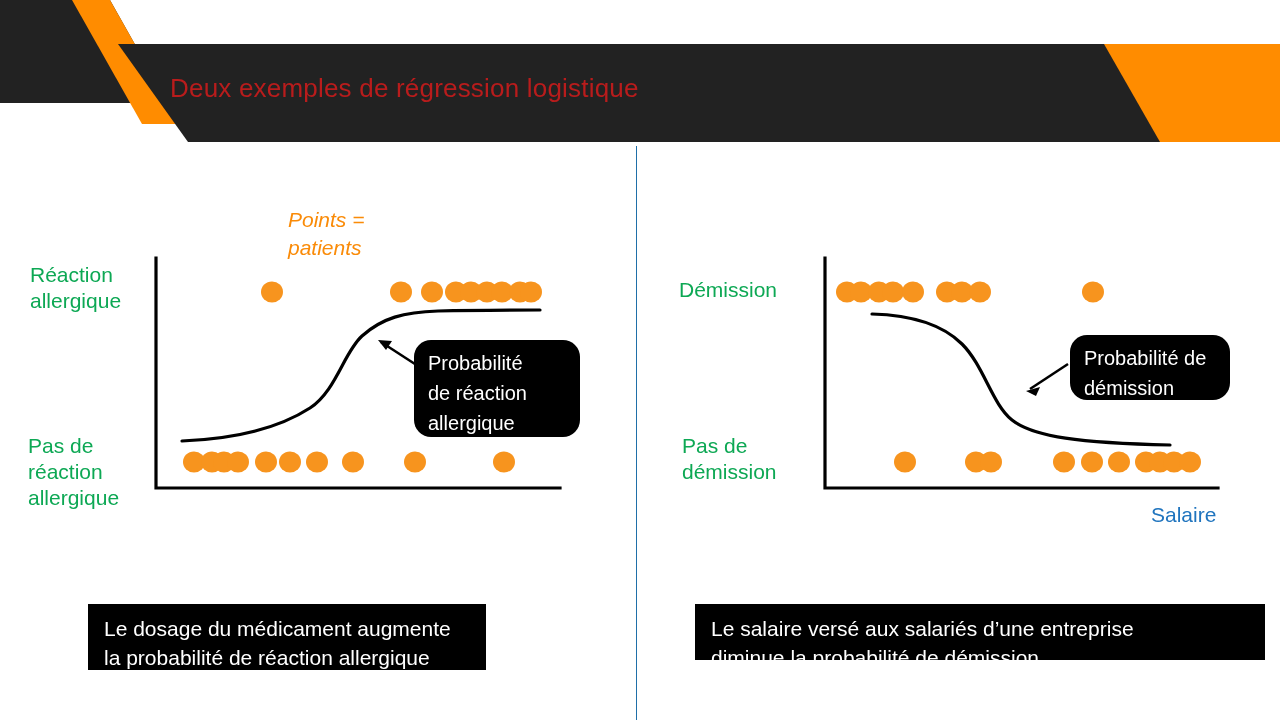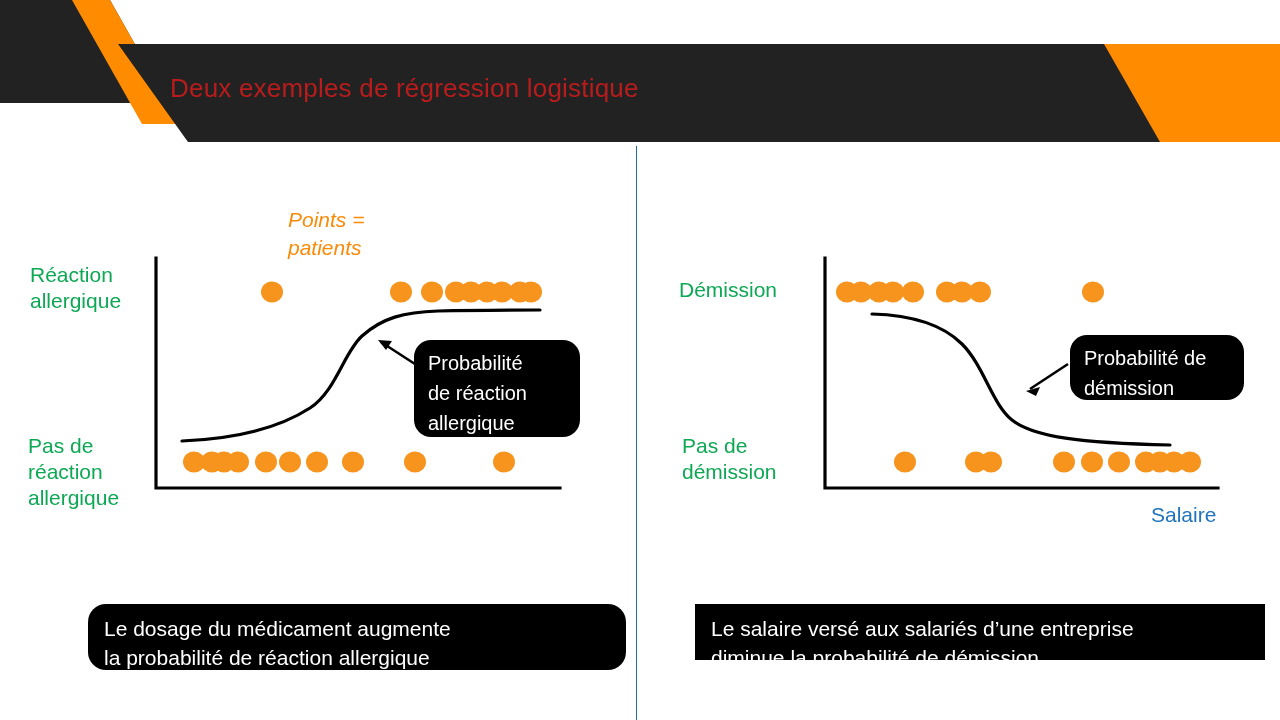--- a/index.html
+++ b/index.html
@@ -115,28 +115,28 @@
     white-space: pre-line;
     box-sizing: border-box;
   }
 
   
   #label-left-top    { left: 30px;  top: 262px; }
   #label-left-bottom { left: 28px;  top: 433px; }
   #label-left-x      { left: 442px; top: 500px; }
   #note-left         { left: 288px; top: 206px; }
   #callout-left      { left: 414px; top: 340px; width: 166px; height: 97px; }
-  #caption-left      { left: 88px;  top: 604px; width: 538px; height: 66px; border-radius: 18px; }
+  #caption-left      { left: 88px;  top: 604px; width: 398px; height: 66px; }
 
   
   #label-right-top    { left: 39px;  top: 277px; }
   #label-right-bottom { left: 42px;  top: 433px; }
   #label-right-x      { left: 511px; top: 500px; text-align: right; }
   #note-right         { left: 258px; top: 206px; }
-  #callout-right      { left: 430px; top: 335px; width: 174px; height: 65px; }
+  #callout-right      { left: 430px; top: 335px; width: 160px; height: 65px; }
   #caption-right      { left: 55px;  top: 604px; width: 570px; height: 56px; }
 </style>
 </head>
 <body>
 
 <div id="slide">
 
   <svg id="header-graphics" viewBox="0 0 1280 150">
 
     <polygon points="0,0 110,0 168,103 0,103" fill="#222222"></polygon>

